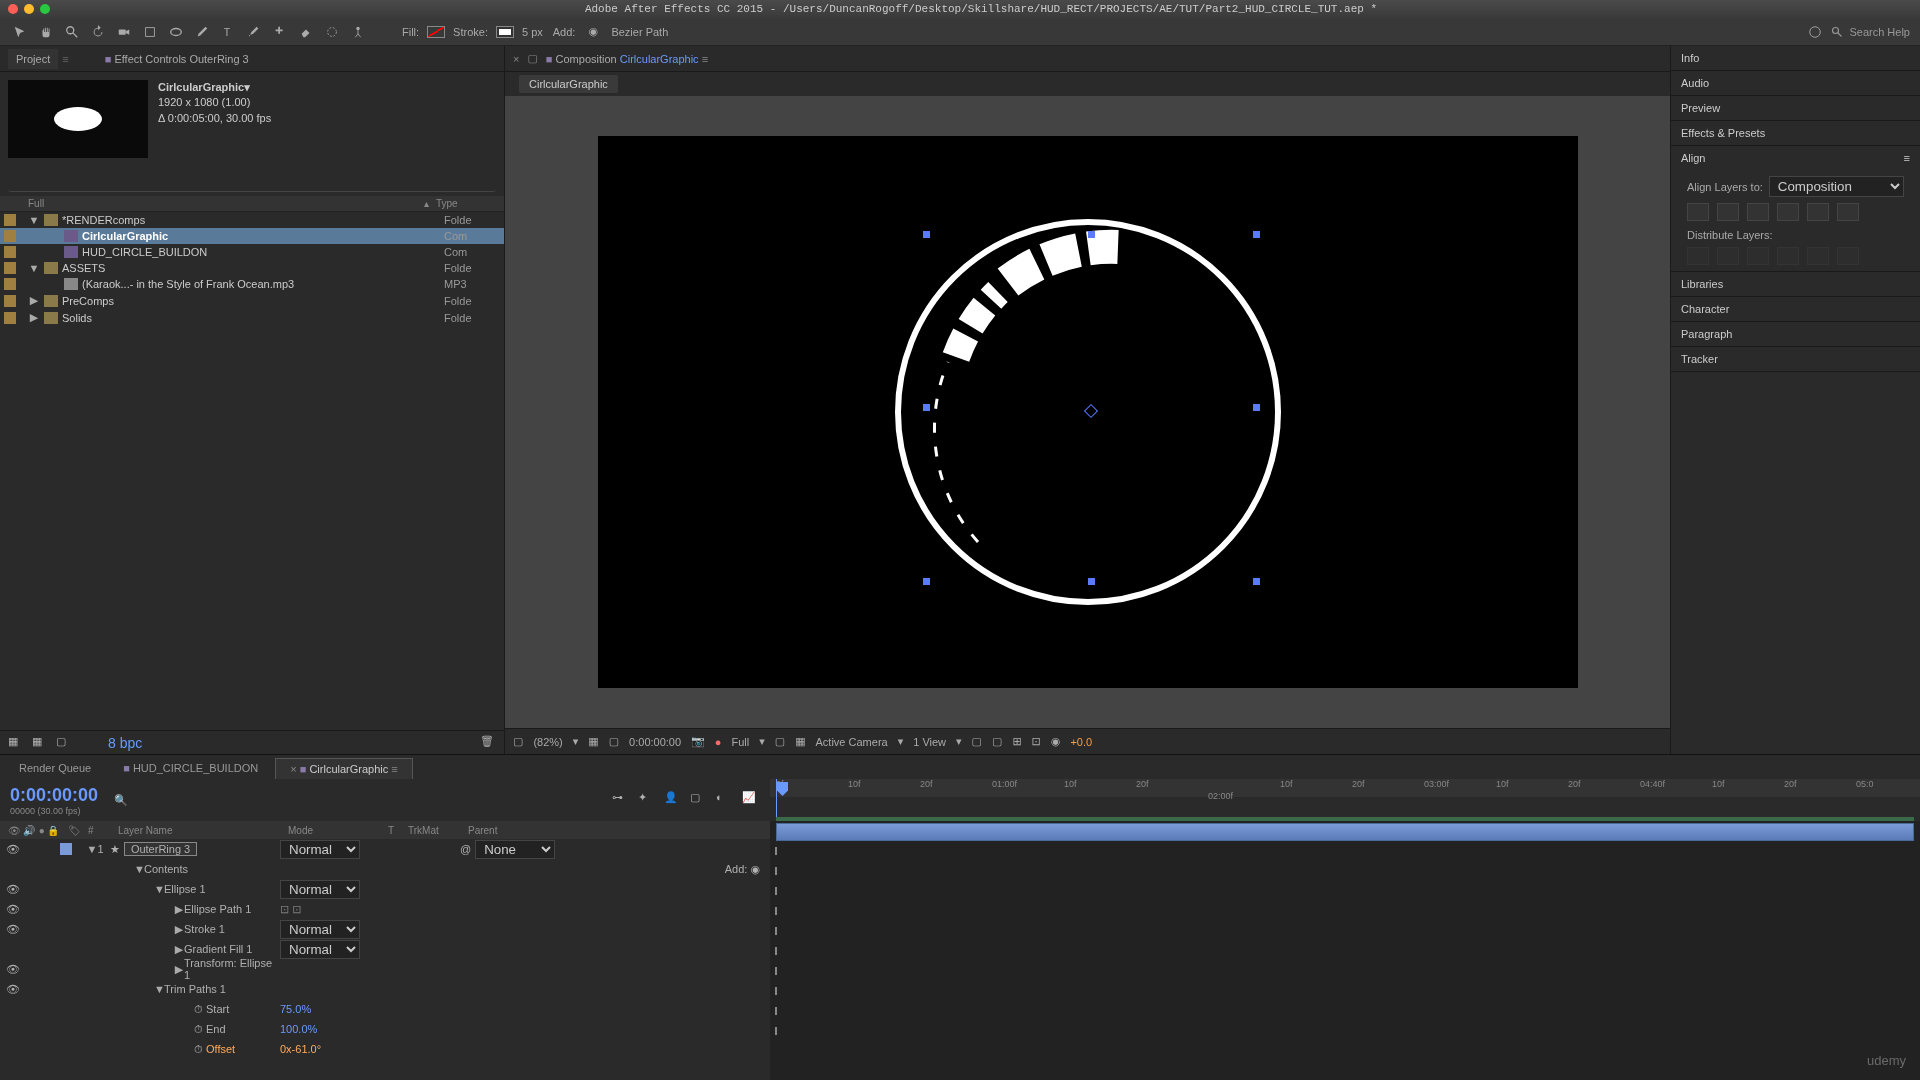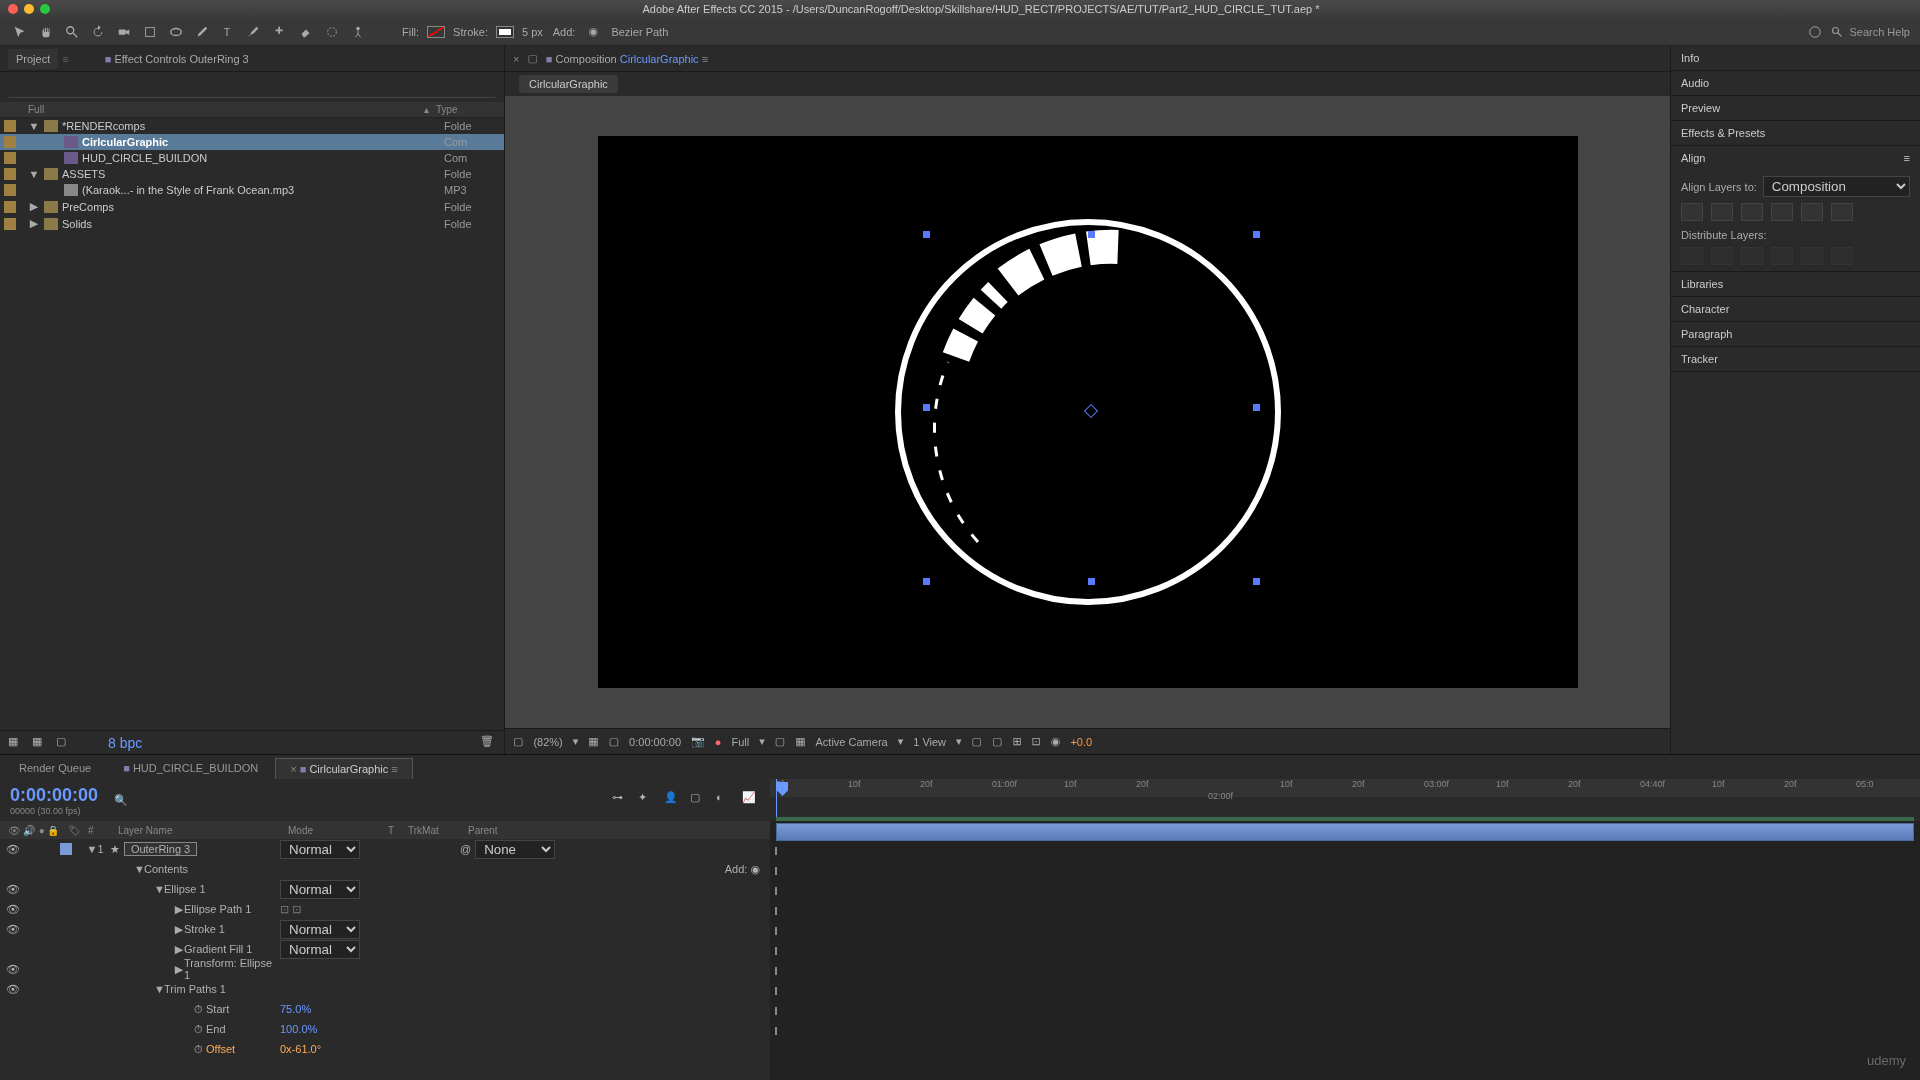--- a/index.html
+++ b/index.html
@@ -5,21 +5,21 @@
 * { margin: 0; padding: 0; box-sizing: border-box; font-family: -apple-system, Helvetica, Arial, sans-serif; }
 body { background: #1a1a1a; color: #b0b0b0; font-size: 11px; width: 1920px; height: 1080px; overflow: hidden; position: relative; }
 
 
 .window-chrome { height: 18px; background: linear-gradient(#4a4a4a, #3a3a3a); display: flex; align-items: center; padding: 0 8px; }
 .traffic-lights { display: flex; gap: 6px; }
 .traffic-light { width: 10px; height: 10px; border-radius: 50%; }
 .tl-red { background: #ff5f57; }
 .tl-yellow { background: #febc2e; }
 .tl-green { background: #28c840; }
-.window-title { flex: 1; text-align: center; color: #ccc; font-size: 11px; }
+.window-title { flex: 1; text-align: center; color: #ccc; font-size: 11px; font-family: Liberation Mono, monospace; }
 
 
 .toolbar { height: 28px; background: #383838; display: flex; align-items: center; padding: 0 10px; gap: 6px; border-bottom: 1px solid #222; }
 .tool-icon { width: 20px; height: 20px; display: flex; align-items: center; justify-content: center; color: #aaa; cursor: pointer; }
 .tool-icon svg { width: 14px; height: 14px; fill: #aaa; }
 .toolbar-spacer { flex: 1; }
 .toolbar-label { color: #aaa; font-size: 11px; margin: 0 2px; }
 .toolbar-swatch { width: 18px; height: 12px; border: 1px solid #888; }
 .toolbar-swatch.fill { background: linear-gradient(to bottom right, transparent 45%, red 45%, red 55%, transparent 55%); }
 .toolbar-swatch.stroke { background: #fff; border: 1px solid #888; box-shadow: inset 0 0 0 2px #333; }
@@ -75,21 +75,21 @@
 .handle { position: absolute; width: 7px; height: 7px; background: #5a7aff; }
 .anchor { position: absolute; width: 10px; height: 10px; border: 1px solid #5a7aff; transform: translate(-50%, -50%) rotate(45deg); }
 .viewer-footer { height: 26px; background: #2a2a2a; display: flex; align-items: center; padding: 0 8px; gap: 10px; border-top: 1px solid #1a1a1a; font-size: 11px; color: #aaa; }
 .vf-item { display: flex; align-items: center; gap: 3px; }
 .exposure { color: #ff9a3a; }
 
 
 .right-panel { width: 250px; background: #2a2a2a; display: flex; flex-direction: column; border-left: 1px solid #1a1a1a; }
 .right-section { border-bottom: 1px solid #1a1a1a; }
 .right-header { padding: 6px 10px; color: #ccc; cursor: pointer; background: #2a2a2a; }
-.align-body { padding: 6px 10px; }
+.align-body { padding: 6px 16px; }
 .align-row { display: flex; align-items: center; gap: 6px; margin-bottom: 6px; color: #aaa; font-size: 11px; }
 .align-select { background: #222; color: #ccc; border: 1px solid #444; padding: 1px 4px; flex: 1; }
 .align-icons { display: flex; gap: 8px; }
 .align-btn { width: 22px; height: 18px; background: #333; border: 1px solid #444; cursor: pointer; }
 
 
 .timeline { height: 346px; background: #2a2a2a; border-top: 1px solid #111; display: flex; flex-direction: column; }
 .tl-tabs { height: 24px; display: flex; align-items: end; padding: 0 4px; }
 .tl-tab { padding: 4px 14px; color: #999; cursor: pointer; border: 1px solid transparent; margin-right: 2px; }
 .tl-tab.active { background: #333; border: 1px solid #555; border-bottom: none; color: #ccc; }
@@ -261,20 +261,30 @@
 
 <div class="main">
 
   <div class="left-panel">
     <div class="panel-tabs">
       <div class="panel-tab active">Project</div>
       <span style="color:#666">≡</span>
       <div style="width:20px"></div>
       <div class="panel-tab"><span style="color:#8a7aaa">■</span> <span>Effect Controls OuterRing 3</span></div>
     </div>
+    <div class="project-header">
+      <div class="thumb">
+          <div class="thumb-ellipse"></div>
+        </div>
+      <div class="comp-info">
+        <div class="comp-name">CirlcularGraphic▾</div>
+        <div>1920 x 1080 (1.00)</div>
+        <div>Δ 0:00:05:00, 30.00 fps</div>
+      </div>
+    </div>
     <div class="search-row">
       <input class="search-input" style="background: transparent; border-bottom: 1px solid rgb(68, 68, 68);" placeholder="">
     </div>
     <div class="project-cols">
       <div class="col-swatch"></div>
       <div class="col-name">Full</div>
       <div style="width:12px">▴</div>
       <div class="col-type">Type</div>
     </div>
     <div class="project-tree" id="project-tree">

